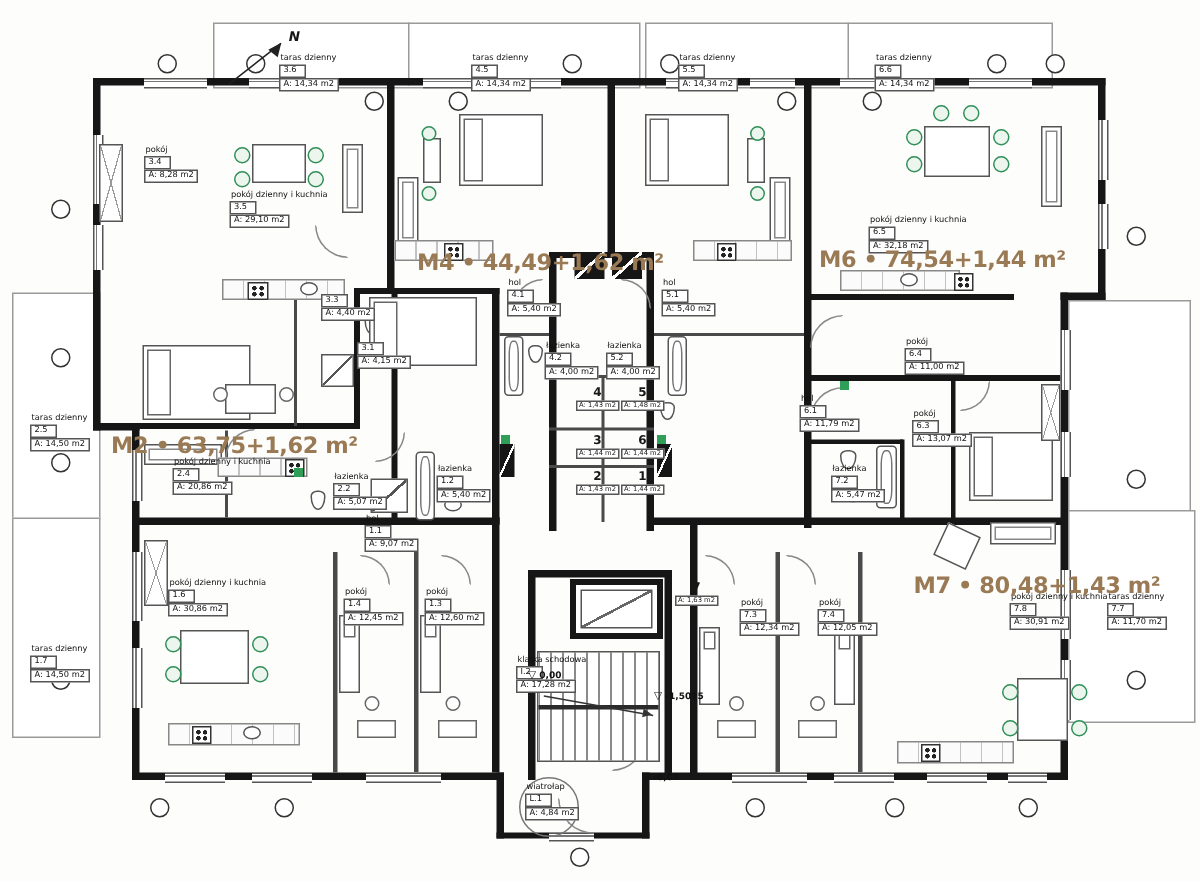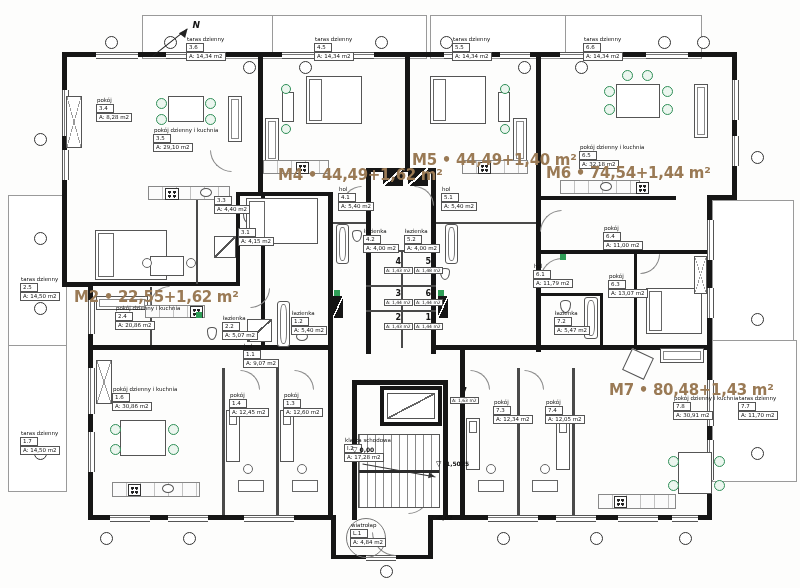--- a/index.html
+++ b/index.html
@@ -478,23 +478,22 @@
     </div>
     <div class="stor" style="left: 414px; top: 314px;">
       <span class="n">1</span>
       <span class="bx">A: 1,44 m2</span>
     </div>
     <div class="stor" style="left: 450px; top: 388px;">
       <span class="n">7</span>
       <span class="bx">A: 1,63 m2</span>
     </div>
 
-    <div class="apt" style="left: 74px; top: 288px;">M2 • 22,55+1,62 m²</div>
+    <div class="apt" style="left: 74px; top: 288px;">M2 • 63,75+1,62 m²</div>
     <div class="apt" style="left: 278px; top: 166px;">M4 • 44,49+1,62 m²</div>
-    <div class="apt" style="left: 412px; top: 151px;">M5 • 44,49+1,40 m²</div>
     <div class="apt" style="left: 546px; top: 164px;">M6 • 74,54+1,44 m²</div>
     <div class="apt" style="left: 609px; top: 381px; text-align: right;">M7 • 80,48+1,43 m²</div>
 
   <div class="lvl" style="left: 352px; top: 446px;">
       <span class="tri">▽</span>
       <span>0,00</span>
     </div>
     <div class="lvl" style="left: 436px; top: 460px;">
       <span class="tri">▽</span>
       <span>-1,5075</span>

